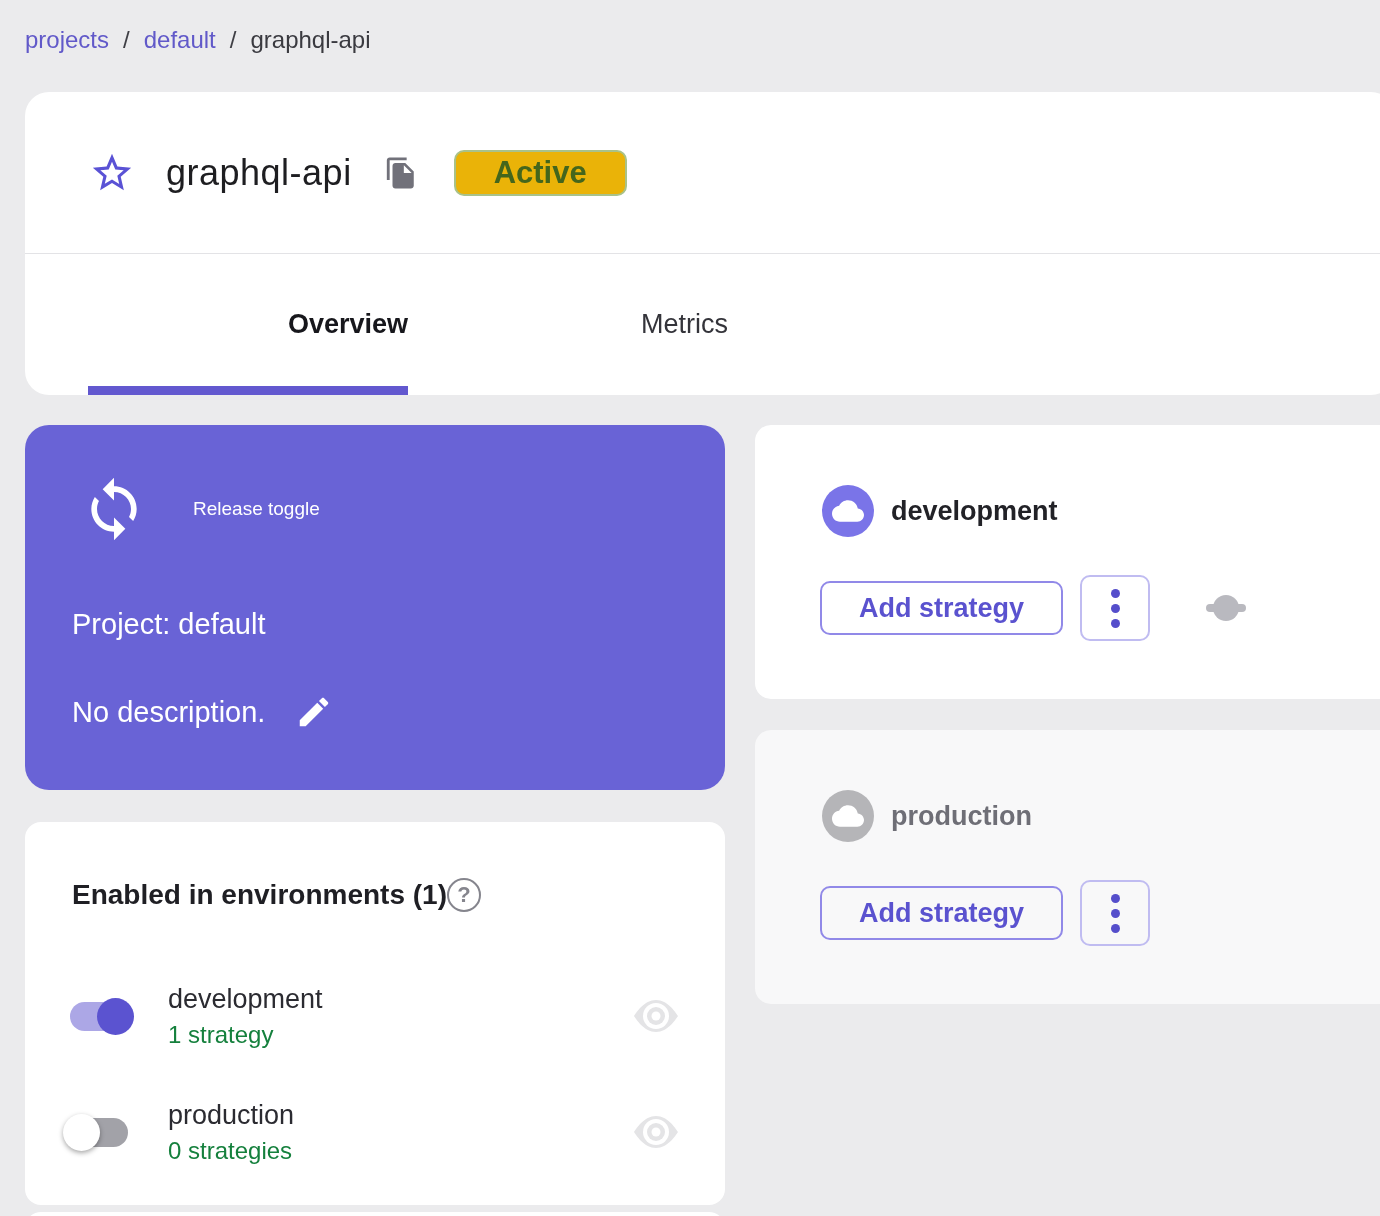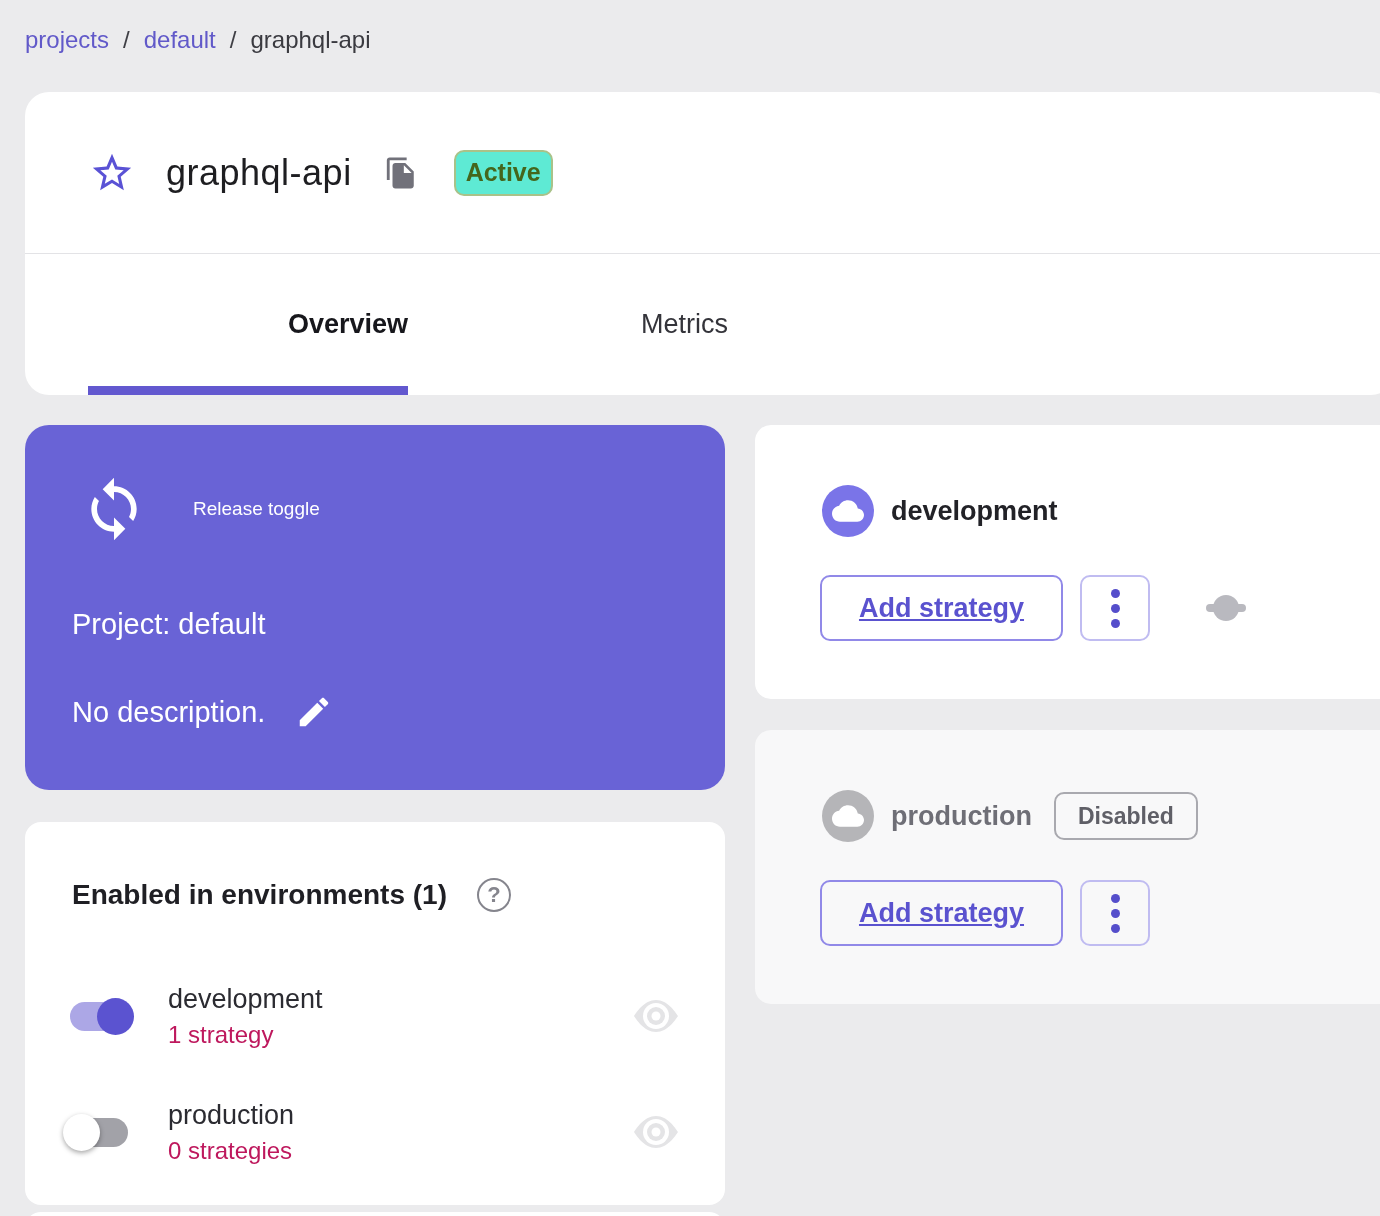--- a/index.html
+++ b/index.html
@@ -12,21 +12,21 @@
   .crumb-link { color:#6159c9; text-decoration:none; cursor:pointer; }
   .crumb-sep { color:#3f3f45; }
   .crumb-current { color:#3a3a40; }
 
   
   .main-card { position:absolute; left:25px; top:92px; width:1370px; height:303px; background:#ffffff; border-radius:24px; }
   .header-row { height:161px; display:flex; align-items:center; padding-left:63px; }
   .fav-btn { background:none; border:none; cursor:pointer; width:48px; height:48px; display:flex; align-items:center; justify-content:center; }
   .feature-title { font-size:36px; font-weight:500; color:#1e1e21; margin-left:30px; letter-spacing:0.5px; }
   .copy-btn { background:none; border:none; cursor:pointer; margin-left:32px; display:flex; align-items:center; }
-  .status-badge { margin-left:36px; height:46px; display:flex; align-items:center; padding:0 10px; background:#5eead4; border:2px solid #a9c289; border-radius:10px; color:#44661c; font-weight:bold; font-size:25px; }
+  .status-badge { margin-left:36px; height:46px; display:flex; align-items:center; padding:0 38px; background:#eab308; border:2px solid #a9c289; border-radius:10px; color:#44661c; font-weight:bold; font-size:31px; }
   .header-divider { height:1px; background:#e3e3e6; width:100%; }
   .tabs-row { height:141px; display:flex; padding-left:63px; }
   .tab { width:320px; position:relative; display:flex; align-items:center; justify-content:flex-end; font-size:27px; color:#34343a; cursor:pointer; background:none; border:none; font-family:inherit; }
   .tab.active { font-weight:bold; color:#17171c; }
   .tab-indicator { position:absolute; left:0; bottom:0; width:320px; height:9px; background:#6258cf; display:none; }
   .tab.active .tab-indicator { display:block; }
 
   
   .feature-card { position:absolute; left:25px; top:425px; width:700px; height:365px; background:#6963d6; border-radius:24px; color:#ffffff; }
   .ft-head { position:absolute; left:55px; top:50px; display:flex; align-items:center; }
@@ -41,42 +41,42 @@
   .env-card.development { top:425px; }
   .env-card.production { top:730px; background:#f8f8f9; }
   .env-head { position:absolute; left:67px; top:60px; display:flex; align-items:center; }
   .env-avatar { width:52px; height:52px; border-radius:50%; display:flex; align-items:center; justify-content:center; }
   .env-avatar.dev { background:#7a74e8; }
   .env-avatar.prod { background:#b5b5b8; }
   .env-name { font-size:27px; font-weight:bold; margin-left:17px; color:#222227; }
   .env-card.production .env-name { color:#6e6e76; }
   .env-status-badge { margin-left:22px; height:48px; display:flex; align-items:center; padding:0 22px; border:2px solid #a9a9af; border-radius:10px; color:#5f5f67; font-weight:bold; font-size:23px; background:transparent; }
   .env-actions { position:absolute; left:65px; top:150px; display:flex; align-items:center; }
-  .add-strategy-btn { width:243px; height:66px; background:transparent; border:2px solid #9189e8; border-radius:10px; color:#5a52cf; font-weight:bold; font-size:27px; cursor:pointer; font-family:inherit;text-decoration:underline; }
+  .add-strategy-btn { width:243px; height:54px; background:transparent; border:2px solid #9189e8; border-radius:10px; color:#5a52cf; font-weight:bold; font-size:27px; cursor:pointer; font-family:inherit; }
   .kebab-btn { width:70px; height:66px; margin-left:17px; background:transparent; border:2px solid #c0bcf1; border-radius:10px; cursor:pointer; display:flex; flex-direction:column; align-items:center; justify-content:center; }
   .kebab-dot { width:9px; height:9px; border-radius:50%; background:#554ecb; margin:3px 0; }
   .mini-slider { position:relative; width:40px; height:8px; margin-left:56px; background:#b9b9bf; border-radius:4px; cursor:pointer; }
   .mini-slider .thumb { position:absolute; left:7px; top:-9px; width:26px; height:26px; border-radius:50%; background:#b9b9bf; }
 
   
   .enabled-card { position:absolute; left:25px; top:822px; width:700px; height:383px; background:#ffffff; border-radius:16px; }
-  .enabled-head { position:absolute; left:47px; top:56px; display:flex; align-items:center; gap:30px; }
+  .enabled-head { position:absolute; left:47px; top:56px; display:flex; align-items:center; }
   .enabled-title { font-size:28px; font-weight:bold; color:#1f1f24; }
   .help-btn { width:34px; height:34px; border-radius:50%; border:2.5px solid #85858d; background:none; color:#85858d; font-size:22px; font-weight:bold; cursor:pointer; display:flex; align-items:center; justify-content:center; font-family:inherit; }
   .env-row { position:absolute; left:45px; right:45px; height:92px; display:flex; align-items:center; }
   .env-row.r1 { top:148px; }
   .env-row.r2 { top:264px; }
   .switch { position:relative; width:58px; height:29px; border-radius:15px; cursor:pointer; flex-shrink:0; }
   .switch.on { background:#aca7e6; }
   .switch.on .knob { position:absolute; right:-6px; top:-4px; width:37px; height:37px; border-radius:50%; background:#5b53d0; }
   .switch.off { background:#a2a2a8; }
   .switch.off .knob { position:absolute; left:-7px; top:-4px; width:37px; height:37px; border-radius:50%; background:#ffffff; box-shadow:0 2px 5px rgba(0,0,0,0.35); }
   .row-labels { margin-left:40px; display:flex; flex-direction:column; gap:6px; }
   .row-name { font-size:27px; color:#2b2b31; }
-  .row-strategies { font-size:24px; color:#be185d; }
+  .row-strategies { font-size:24px; color:#15803d; }
   .eye-btn { margin-left:auto; background:none; border:none; cursor:pointer; display:flex; align-items:center; }
 
   .next-card-edge { position:absolute; left:25px; top:1212px; width:700px; height:20px; background:#ffffff; border-radius:16px 16px 0 0; }
 </style>
 </head>
 <body>
 
 <div class="page">
 
   <nav class="breadcrumb">
@@ -158,21 +158,20 @@
   </section>
 
   <section class="env-card production">
     <div class="env-head">
       <span class="env-avatar prod">
         <svg width="32" height="32" viewBox="0 0 24 24">
           <path fill="#ffffff" d="M19.35 10.04C18.67 6.59 15.64 4 12 4 9.11 4 6.6 5.64 5.35 8.04 2.34 8.36 0 10.91 0 14c0 3.31 2.69 6 6 6h13c2.76 0 5-2.24 5-5 0-2.64-2.05-4.78-4.65-4.96z"></path>
         </svg>
       </span>
       <span class="env-name">production</span>
-      <span class="env-status-badge">Disabled</span>
     </div>
     <div class="env-actions">
       <button class="add-strategy-btn">Add strategy</button>
       <button class="kebab-btn">
         <span style="display:flex;flex-direction:column;align-items:center;">
           <i class="kebab-dot"></i>
             <i class="kebab-dot"></i>
             <i class="kebab-dot"></i>
         </span>
       </button>

